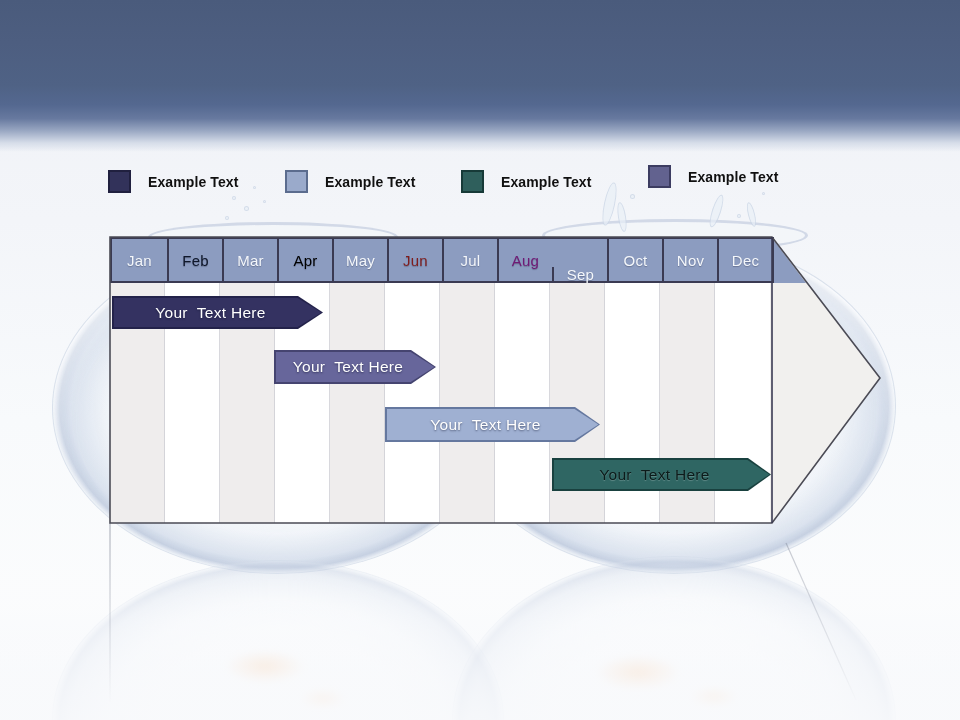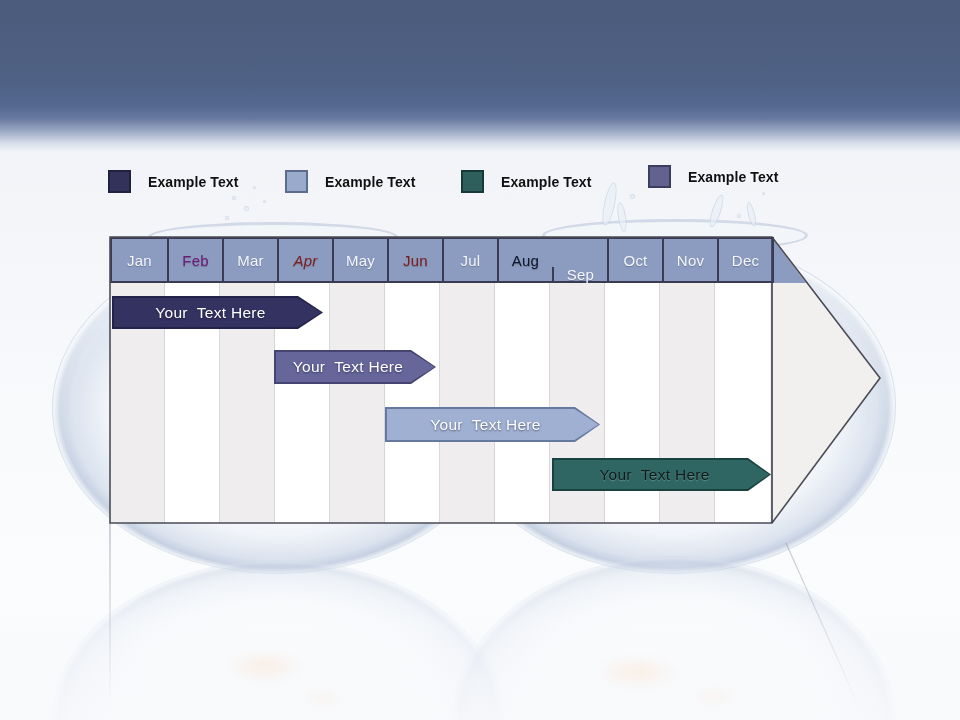--- a/index.html
+++ b/index.html
@@ -165,27 +165,27 @@
       </linearGradient>
     </defs>
     <polygon points="110,237 772,237 880,378 772,523 110,523" fill="#f1f0ee"></polygon>
     <polygon points="772,238 806,283 772,283" fill="#8c9cc0"></polygon>
     <line x1="110" y1="523" x2="110" y2="702" stroke="url(#lineFade)" stroke-width="1.5"></line>
     <line x1="786" y1="543" x2="856" y2="700" stroke="url(#lineFade)" stroke-width="1.2"></line>
   </svg>
 
   <div class="month-row" id="monthRow" style="background: rgb(140, 156, 192); border-color: rgb(58, 58, 82);">
       <div class="month-cell" style="border-left-color: rgb(58, 58, 82); color: rgb(244, 247, 251);">Jan</div>
-      <div class="month-cell" style="border-left-color: rgb(58, 58, 82); color: #701a75;">Feb</div>
+      <div class="month-cell" style="border-left-color: rgb(58, 58, 82); color: #0f172a;">Feb</div>
       <div class="month-cell" style="border-left-color: rgb(58, 58, 82); color: rgb(244, 247, 251);">Mar</div>
-      <div class="month-cell" style="border-left-color: rgb(58, 58, 82); color: #7f1d1d; font-style: italic;">Apr</div>
+      <div class="month-cell" style="border-left-color: rgb(58, 58, 82); color: #000000;">Apr</div>
       <div class="month-cell" style="border-left-color: rgb(58, 58, 82); color: rgb(244, 247, 251);">May</div>
       <div class="month-cell" style="border-left-color: rgb(58, 58, 82); color: #7f1d1d;">Jun</div>
       <div class="month-cell" style="border-left-color: rgb(58, 58, 82); color: rgb(244, 247, 251);">Jul</div>
-      <div class="month-cell" style="border-left-color: rgb(58, 58, 82); color: #0f172a;">Aug</div>
+      <div class="month-cell" style="border-left-color: rgb(58, 58, 82); color: #701a75;">Aug</div>
       <div class="month-cell" style="border-left-color: rgb(58, 58, 82); color: rgb(244, 247, 251); margin-top: 28px;">Sep</div>
       <div class="month-cell" style="border-left-color: rgb(58, 58, 82); color: rgb(244, 247, 251);">Oct</div>
       <div class="month-cell" style="border-left-color: rgb(58, 58, 82); color: rgb(244, 247, 251);">Nov</div>
       <div class="month-cell" style="border-left-color: rgb(58, 58, 82); color: rgb(244, 247, 251);">Dec</div>
     </div>
 
   <div class="columns" id="gridCols">
       <div class="gcol" style="background: rgb(239, 237, 237);"></div>
       <div class="gcol" style="background: rgb(255, 255, 255);"></div>
       <div class="gcol" style="background: rgb(239, 237, 237);"></div>

